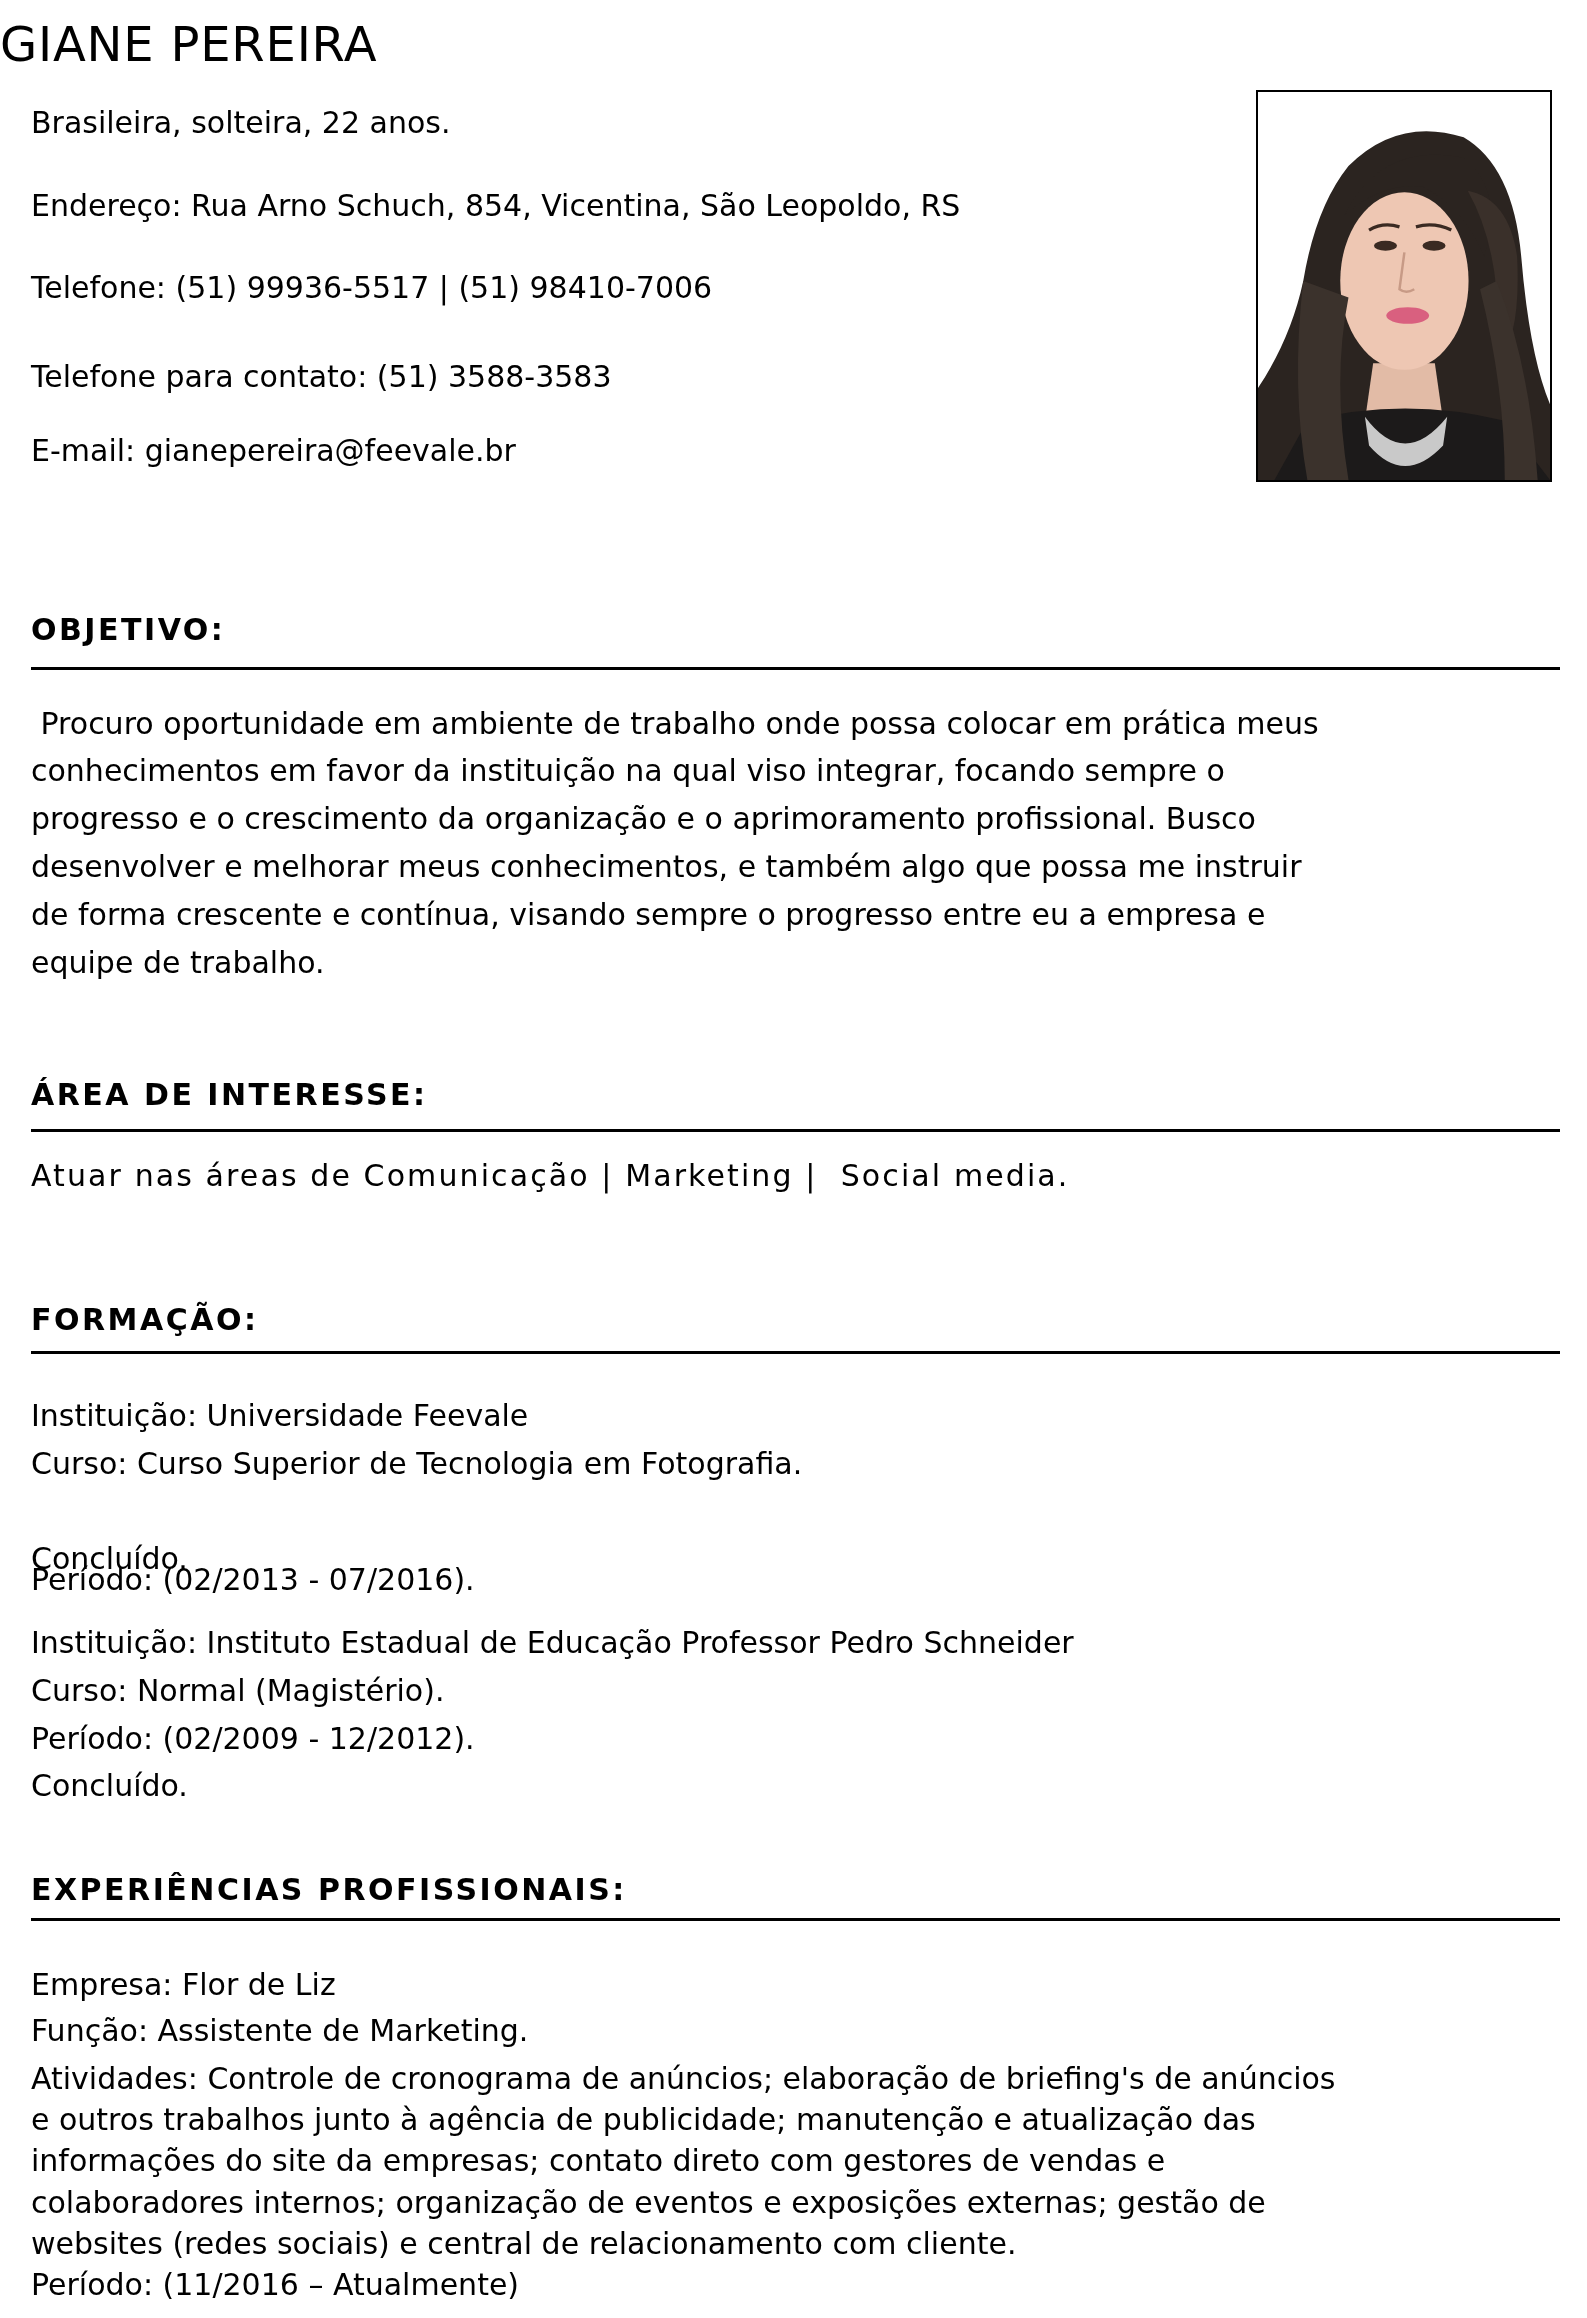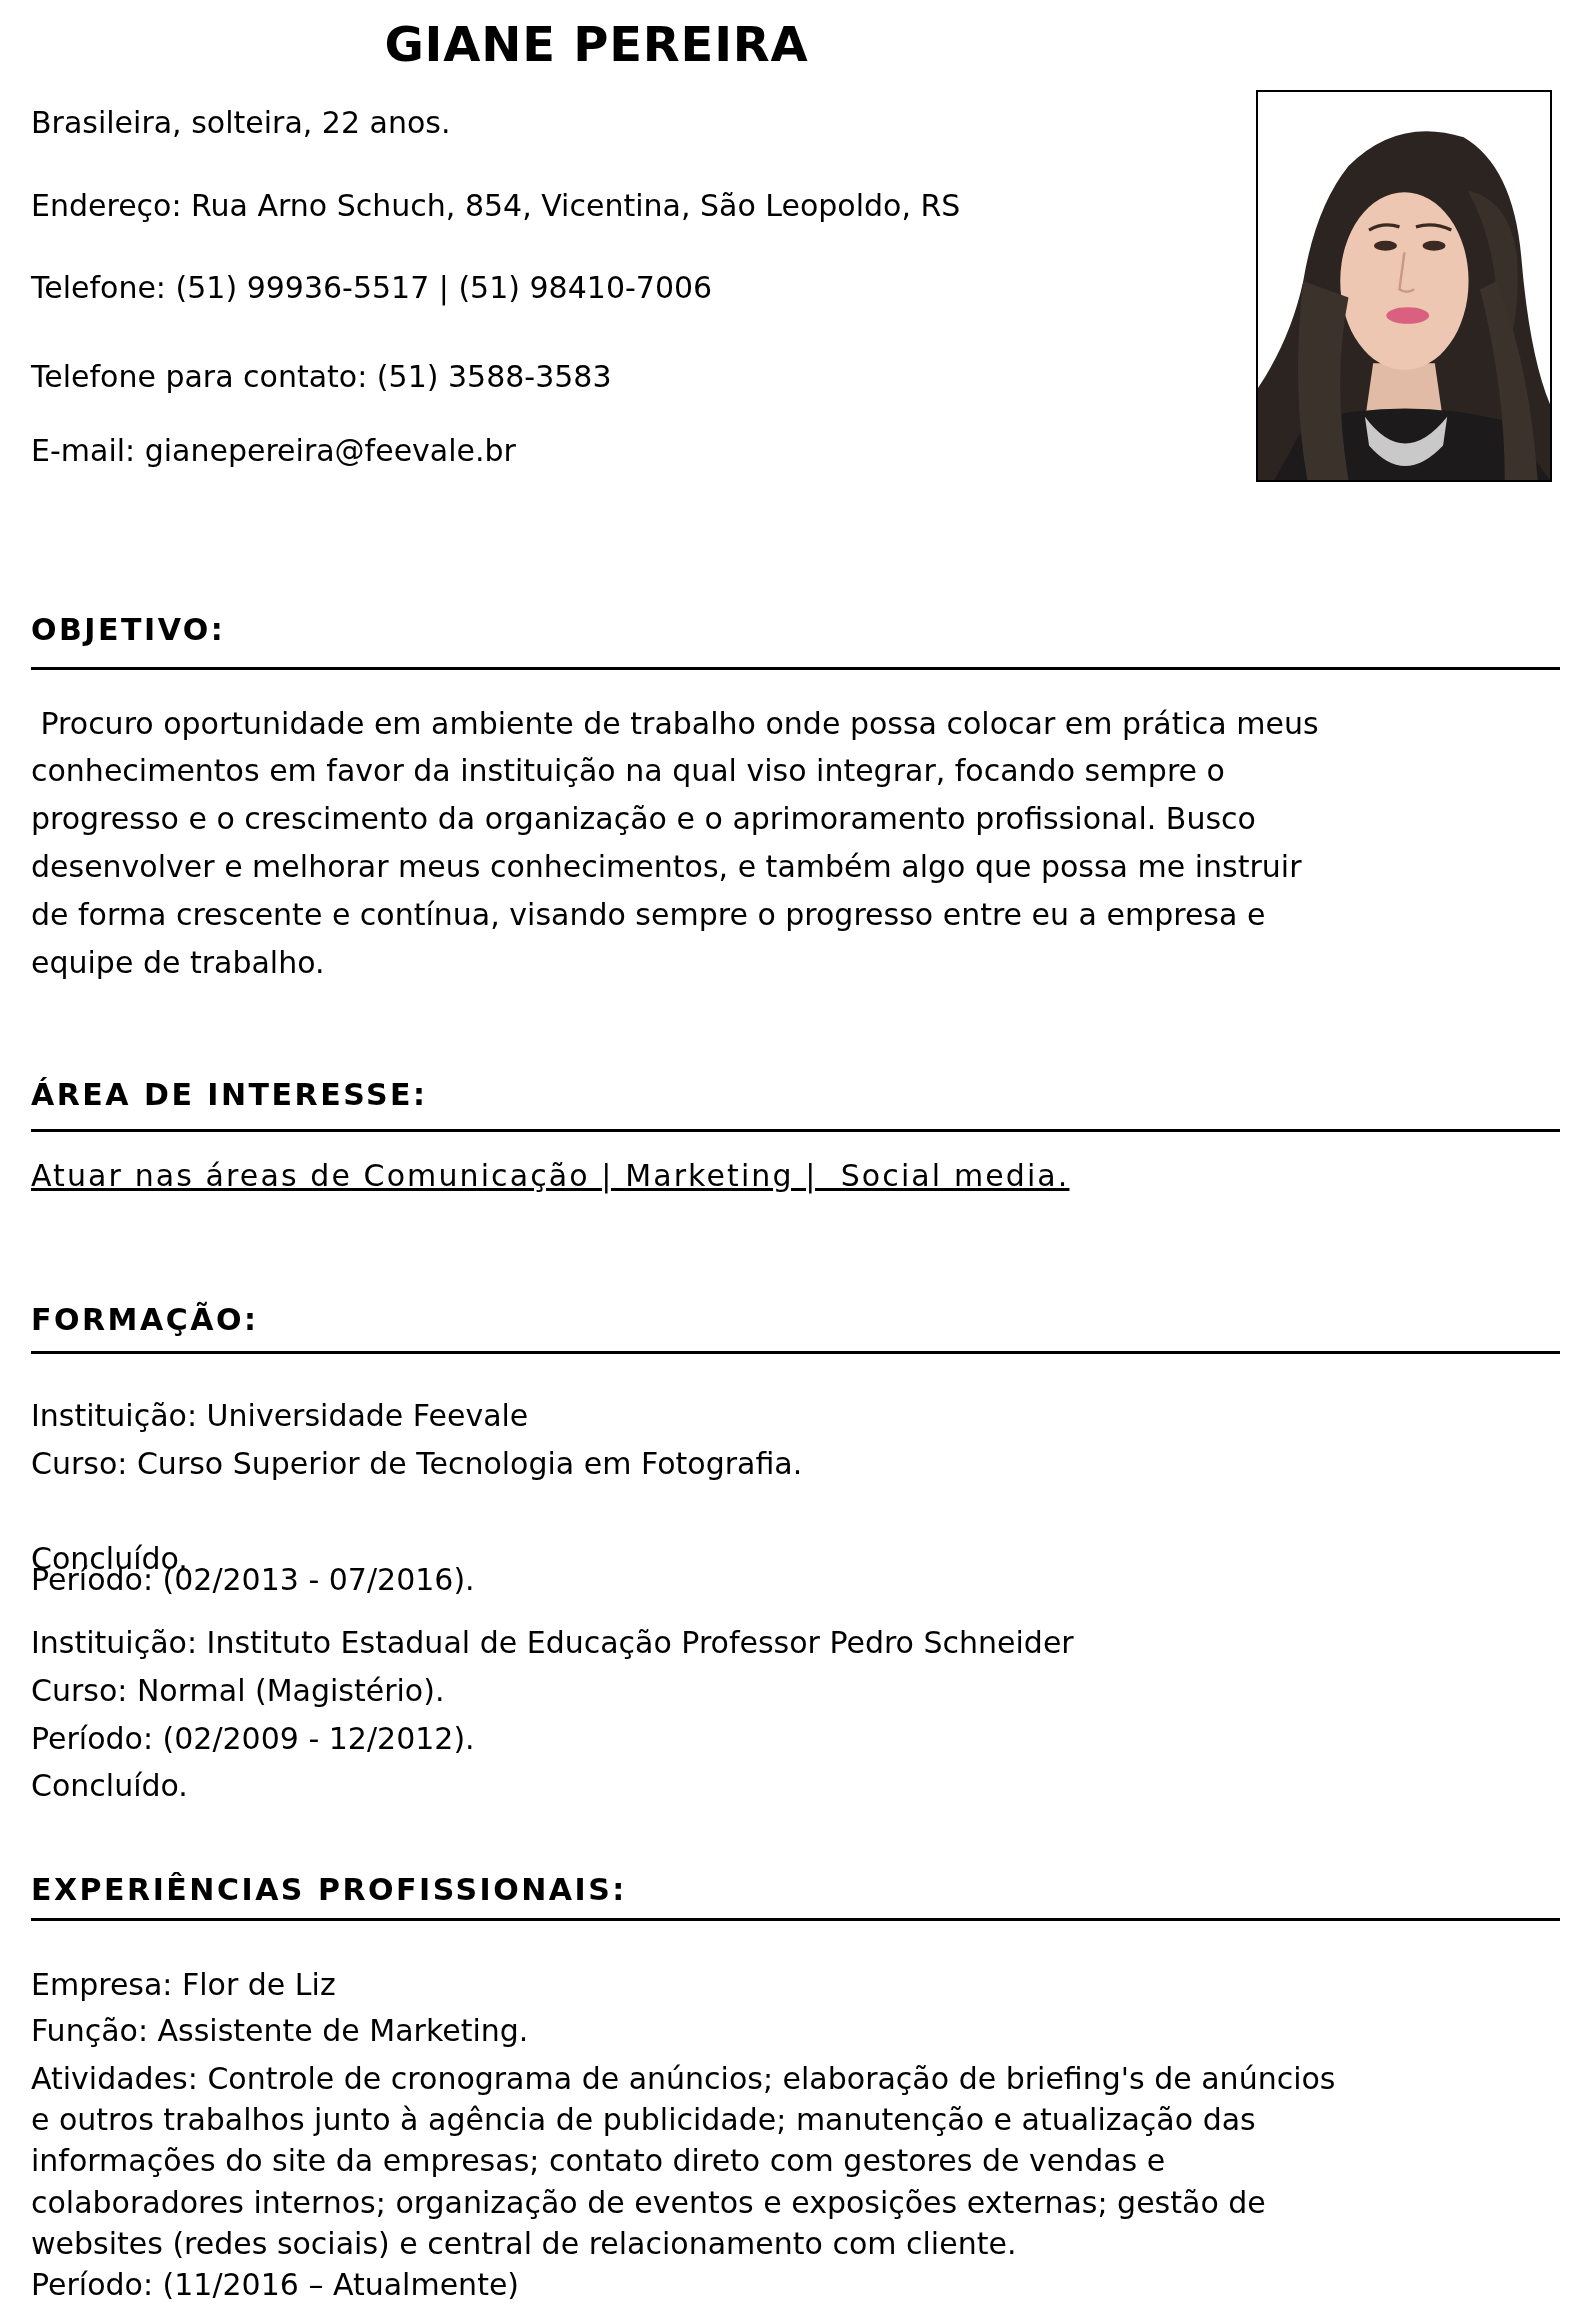--- a/index.html
+++ b/index.html
@@ -7,22 +7,22 @@
     width: 1587px;
     height: 2319px;
     position: relative;
     overflow: hidden;
     font-family: "DejaVu Sans", sans-serif;
     color: #000000;
   }
   .abs { position: absolute; white-space: pre; }
   .title {
     left: 0; width: 1193px; top: 15px;
-    text-align: center;
-    font-weight: bold;
+    text-align: left;
+    font-weight: normal;
     font-size: 48px;
     line-height: 58px;
     letter-spacing: 0.8px;
   }
   .line {
     left: 31px;
     font-size: 30px;
     line-height: 36px;
     height: 36px;
   }
@@ -33,21 +33,21 @@
     font-weight: bold;
     letter-spacing: 2.5px;
   }
   .rule {
     position: absolute;
     left: 31px;
     width: 1529px;
     height: 3.3px;
     background: #000000;
   }
-  .spaced { letter-spacing: 2.1px; text-decoration: underline; }
+  .spaced { letter-spacing: 2.1px; }
   .photo-frame {
     position: absolute;
     left: 1256px; top: 90px;
     width: 292px; height: 388px;
     border: 2.5px solid #000000;
     background: #ffffff;
     overflow: hidden;
   }
   .photo-frame svg { display: block; width: 100%; height: 100%; }
 </style>

